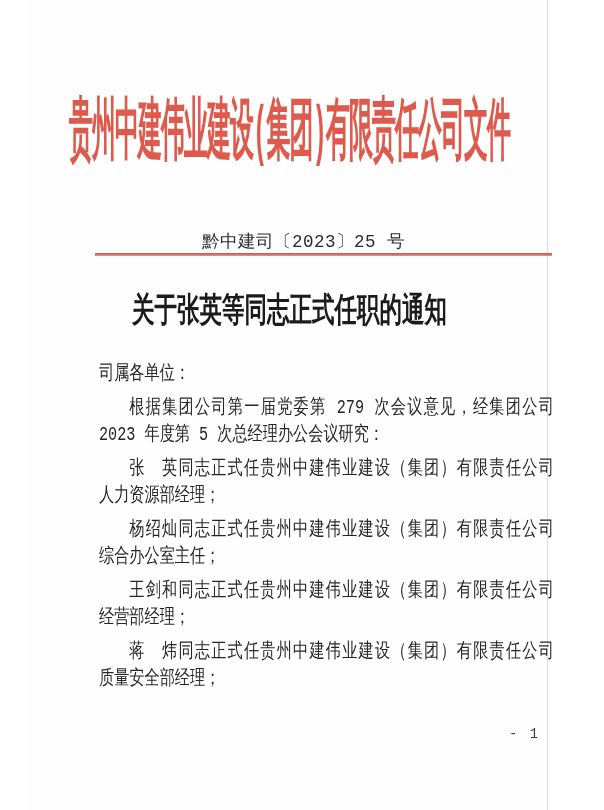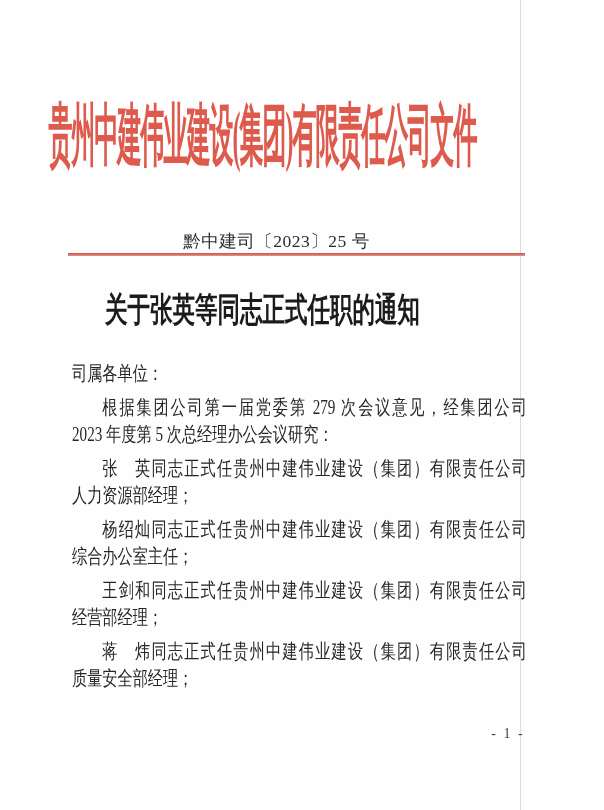--- a/index.html
+++ b/index.html
@@ -6,21 +6,22 @@
     margin: 0;
     padding: 0;
     background: #ffffff;
   }
   .page {
     position: relative;
     width: 525px;
     height: 810px;
     background: #fefefe;
     overflow: hidden;
-    font-family: Liberation Serif, serif;
+    font-family: Liberation Mono, monospace;
+    margin-left: 27px;
   }
   
   .page-edge {
     position: absolute;
     top: 0;
     bottom: 0;
     right: 4px;
     width: 1px;
     background: #dcdcdc;
   }

